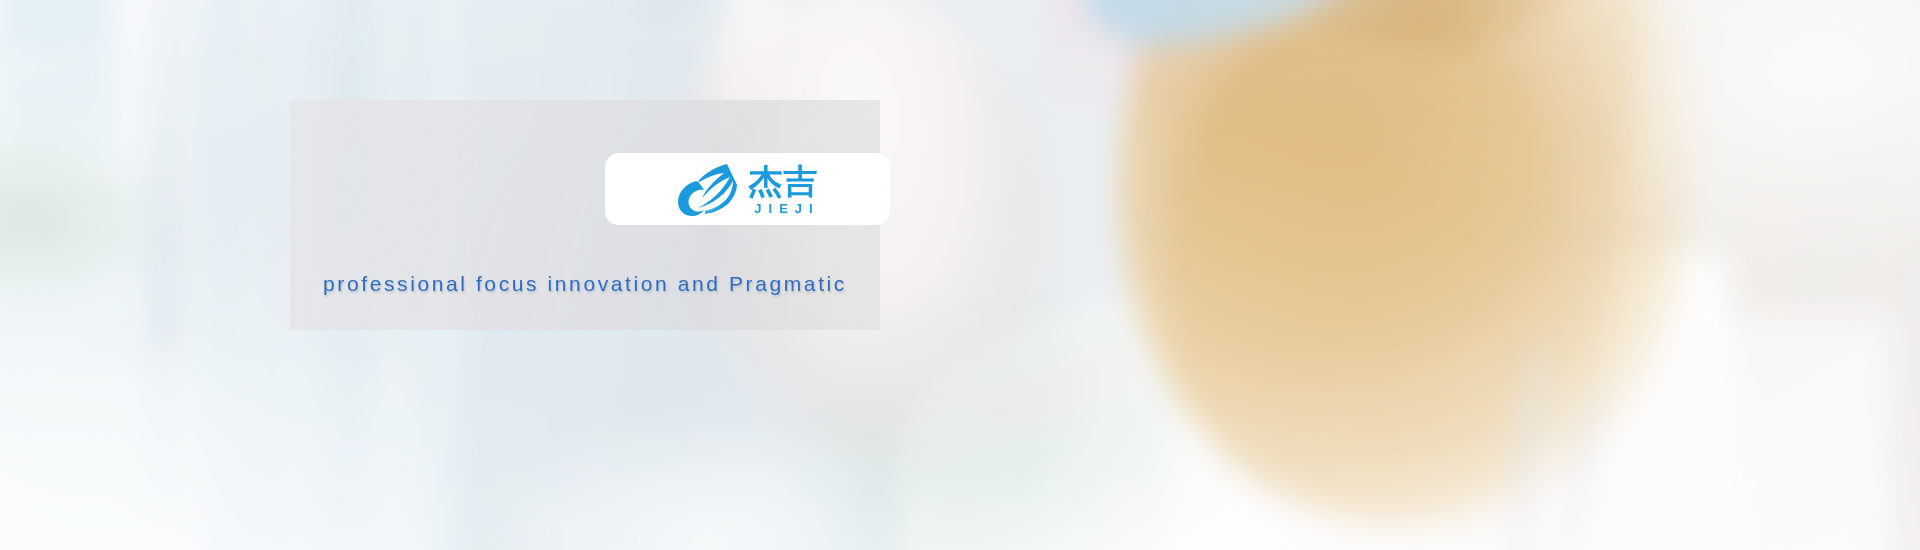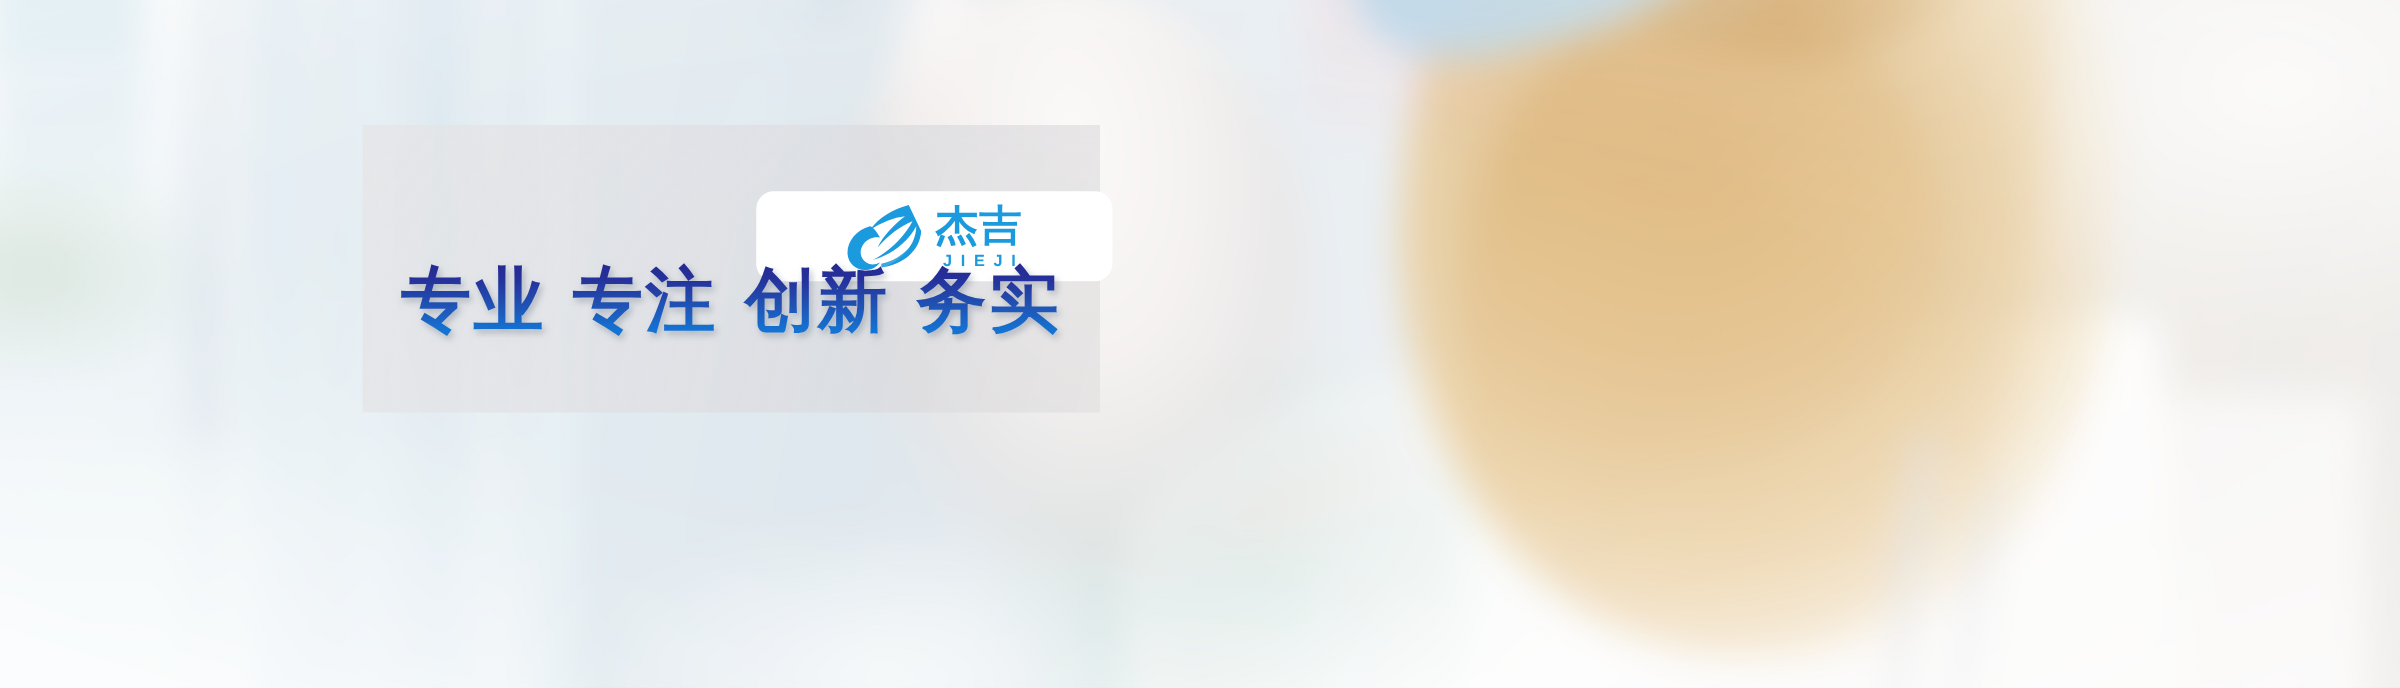--- a/index.html
+++ b/index.html
@@ -404,16 +404,16 @@
         <path d="M14 42 C16 36 21 32 27 32 C24 36 21 40 19 45 Z" fill="#ffffff"></path>
         <path d="M30 50 C40 48 49 42 56 33 C51 45 41 52 30 53 Z" fill="#1b9ade" opacity="0.85"></path>
       </svg>
     </span>
     <span class="logo-wordblock">
       <span class="logo-cn">杰吉</span>
       <span class="logo-en">JIEJI</span>
     </span>
   </div>
 
-  <div class="headline">专业  专注  创新  务实</div>
-
+
+  <div class="tagline">professional focus innovation and Pragmatic</div>
 
 </div>
 
 </body></html>

